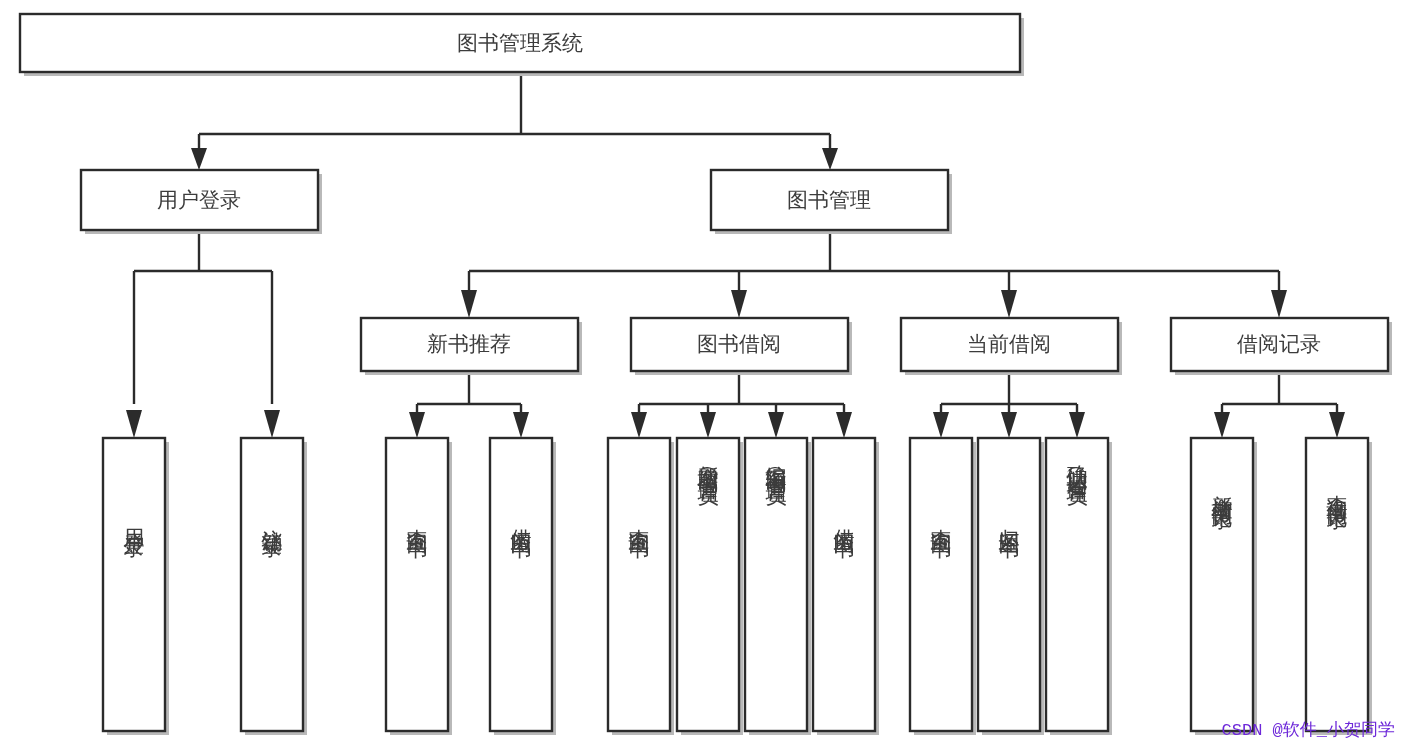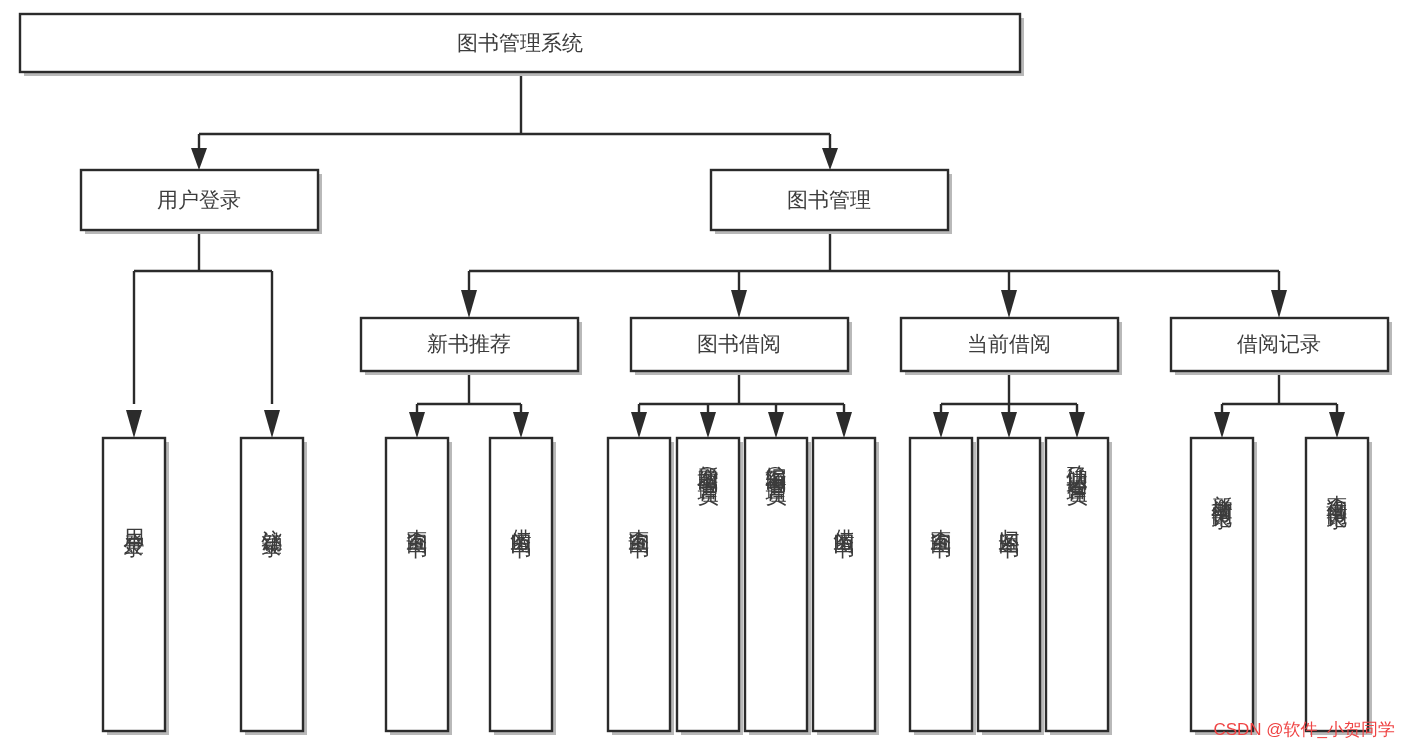--- a/index.html
+++ b/index.html
@@ -55,23 +55,23 @@
     font-size: 21px;
     fill: #3c3c3c;
     writing-mode: vertical-rl;
     text-orientation: upright;
     letter-spacing: 3px;
   }
   .watermark {
     position: absolute;
     right: 10px;
     bottom: 6px;
-    font-family: Liberation Sans, sans-serif;
+    font-family: Liberation Mono, monospace;
     font-size: 17px;
-    color: #ef4444;
+    color: #6d28d9;
     white-space: nowrap;
     user-select: none;
     margin-left: 8px;
   }
 </style>
 </head>
 <body>
 
 <div id="diagram-root">
 

